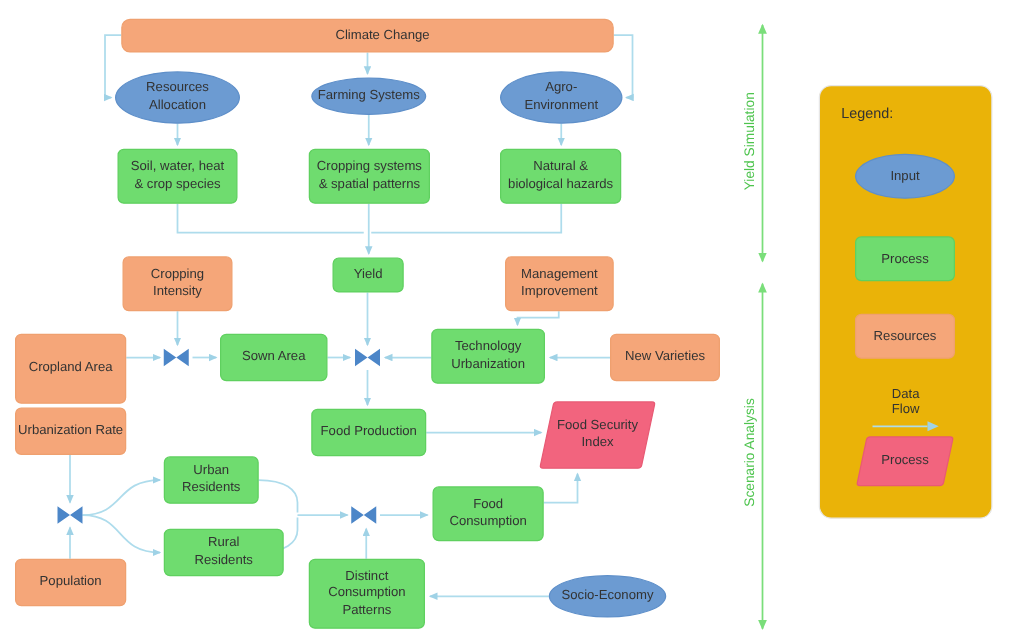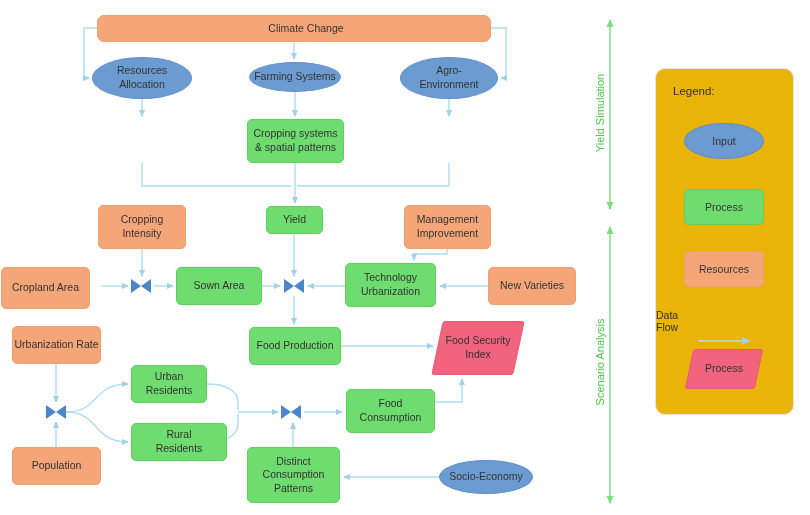--- a/index.html
+++ b/index.html
@@ -17,21 +17,21 @@
         border:1px solid #E85A74;border-radius:3px;transform:skewX(-12deg);}
   .para .lbl{position:relative;width:100%;height:100%;display:flex;align-items:center;
         justify-content:center;text-align:center;font-size:10.5px;line-height:1.3;
         color:#333;white-space:pre-line;}
   .vlabel{position:absolute;width:110px;font-size:11px;color:#4EC44E;text-align:center;
         transform:rotate(-90deg);z-index:2;}
   .legend{position:absolute;background:#eab308;border:1px solid #E6E6E6;border-radius:10px;z-index:2;}
   .legend-title{position:absolute;left:17px;top:16px;font-size:11.5px;color:#333;}
   .lshape{position:absolute;display:flex;align-items:center;justify-content:center;
         text-align:center;font-size:10.5px;color:#333;box-sizing:border-box;white-space:pre-line;}
-  .ldataflow{position:absolute;left:0;width:137px;text-align:left;font-size:10.5px;
+  .ldataflow{position:absolute;left:0;width:137px;text-align:center;font-size:10.5px;
         color:#333;white-space:pre-line;}
   .ldataflow svg{display:block;margin:2px auto 0 auto;}
 </style>
 </head>
 <body>
 
 <div id="canvas">
 
   <svg id="edges" viewBox="0 0 810 515">
     <defs>
@@ -90,30 +90,34 @@
   </svg>
 
   <div class="node scenario wide" style="left:97px;top:15px;width:394px;height:27px">Climate Change</div>
 
   <div class="node input" style="left:92px;top:57px;width:100px;height:42px">Resources
 Allocation</div>
   <div class="node input" style="left:249px;top:62px;width:92px;height:30px">Farming Systems</div>
   <div class="node input" style="left:400px;top:57px;width:98px;height:42px">Agro-
 Environment</div>
 
+  <div class="node process" style="left:94px;top:119px;width:96px;height:44px">Soil, water, heat
+&amp; crop species</div>
   <div class="node process" style="left:247px;top:119px;width:97px;height:44px">Cropping systems
 &amp; spatial patterns</div>
+  <div class="node process" style="left:400px;top:119px;width:97px;height:44px">Natural &amp;
+biological hazards</div>
 
   <div class="node scenario" style="left:98px;top:205px;width:88px;height:44px">Cropping
 Intensity</div>
   <div class="node process" style="left:266px;top:206px;width:57px;height:28px">Yield</div>
   <div class="node scenario" style="left:404px;top:205px;width:87px;height:44px">Management
 Improvement</div>
 
-  <div class="node scenario" style="left:1px;top:267px;width:89px;height:42px">Cropland Area</div>
+  <div class="node scenario" style="left:12px;top:267px;width:89px;height:56px">Cropland Area</div>
   <div class="node process" style="left:176px;top:267px;width:86px;height:38px">Sown Area</div>
   <div class="node process" style="left:345px;top:263px;width:91px;height:44px">Technology
 Urbanization</div>
   <div class="node scenario" style="left:488px;top:267px;width:88px;height:38px">New Varieties</div>
 
   <div class="node process" style="left:249px;top:327px;width:92px;height:38px">Food Production</div>
   <div class="node scenario" style="left:12px;top:326px;width:89px;height:38px">Urbanization Rate</div>
 
   <div class="para" style="left:437px;top:321px;width:82px;height:54px">
     <div class="shape"></div>

